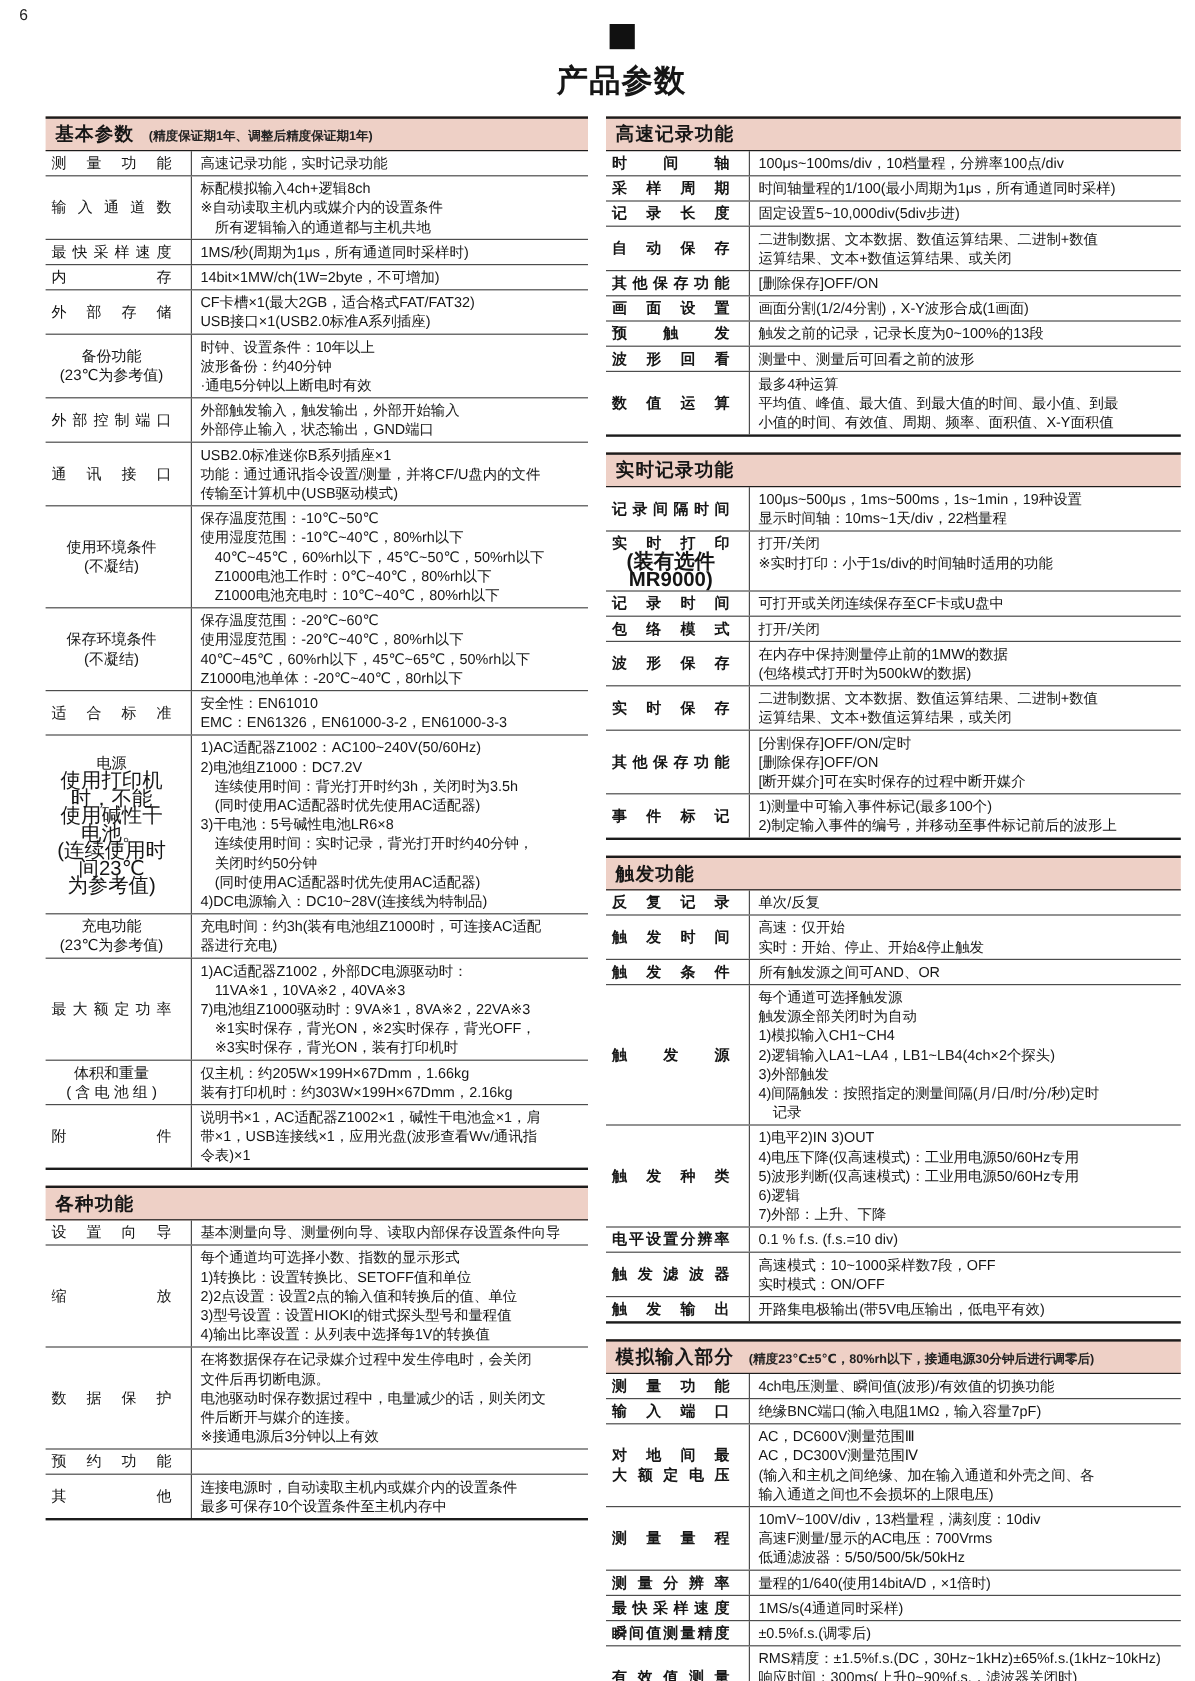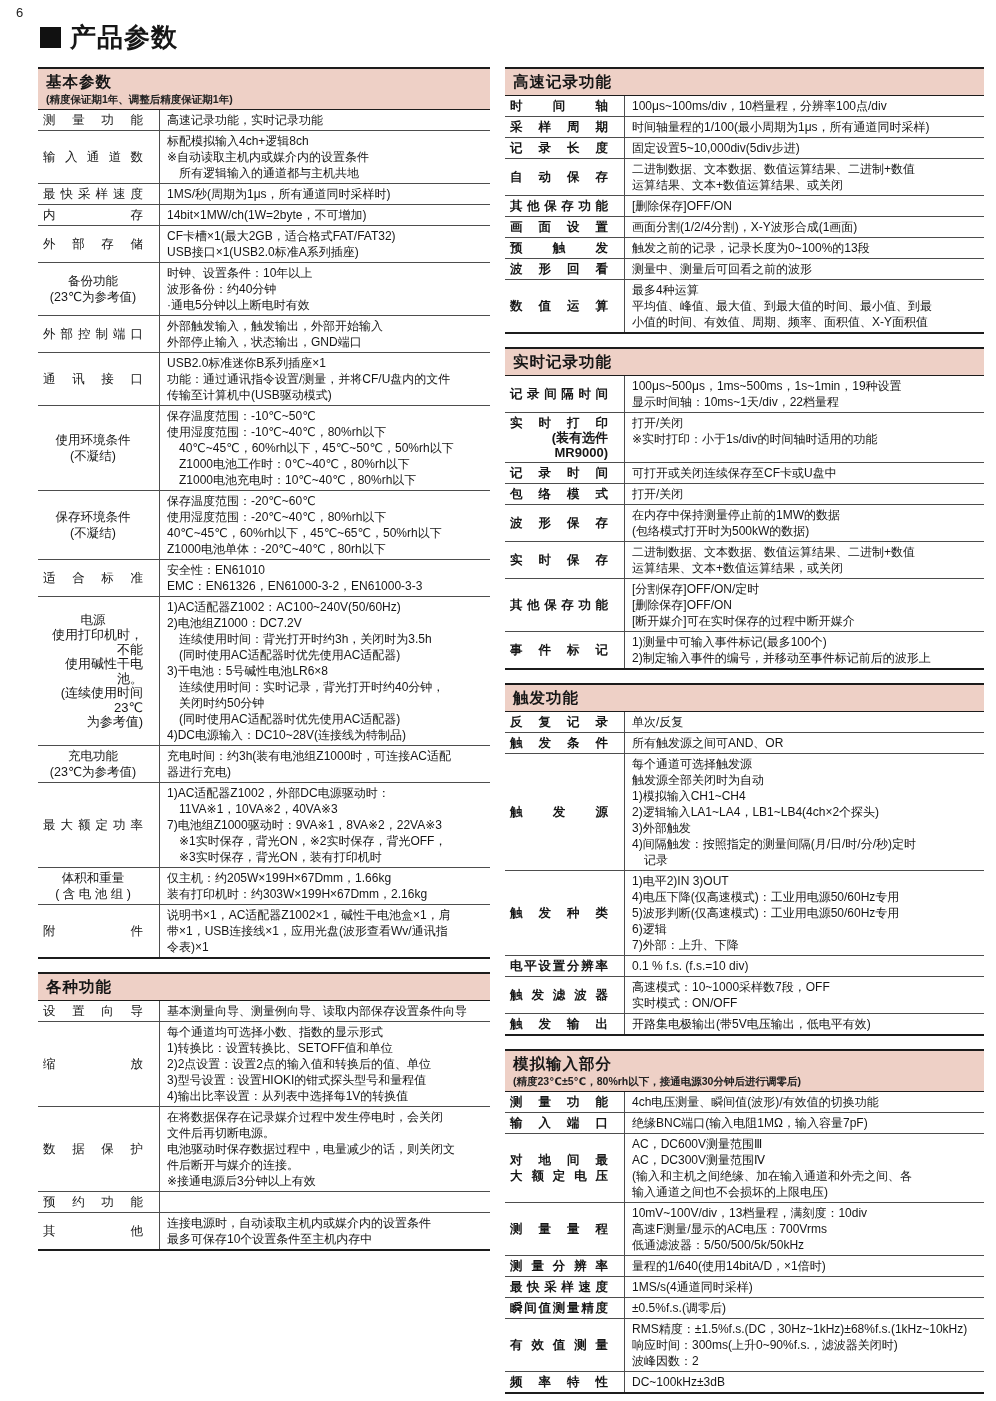--- a/index.html
+++ b/index.html
@@ -13,21 +13,21 @@
     box-sizing:border-box;
   }
   .page-number{
     position:absolute;top:5px;left:16px;
     font-size:13px;color:#222;
   }
   .title{
     margin:0;
     padding:20px 0 10px 40px;
     font-size:26px;font-weight:bold;letter-spacing:1px;
-    display:flex;align-items:center;gap:9px;
+    display:flex;align-items:center;gap:9px;flex-direction:column;
   }
   .title-square{
     display:inline-block;width:21px;height:21px;background:#111;
     flex:0 0 auto;
   }
   .columns{
     display:flex;
     padding:2px 12px 0 38px;
     gap:15px;
     align-items:flex-start;
@@ -37,21 +37,21 @@
   .col-right{width:479px;}
   .section{
     border-bottom:2px solid #1c1c1c;
     margin-bottom:13px;
   }
   .section-header{
     background:#eed0c6;
     border-top:2px solid #1c1c1c;
     border-bottom:1px solid #1c1c1c;
     padding:3px 8px 2px 8px;
-    display:flex;align-items:baseline;flex-direction:column;
+    display:flex;align-items:baseline;gap:12px;
   }
   .section-title{font-size:15.5px;font-weight:bold;letter-spacing:1px;white-space:nowrap;}
   .section-note{font-size:10.5px;font-weight:bold;color:#222;}
   .row{display:flex;}
   .row + .row{border-top:1px solid #4d4d4d;}
   .cell-label{
     width:122px;flex:0 0 auto;
     border-right:1px solid #4d4d4d;
     padding:2px 16px 2px 5px;
     box-sizing:border-box;
@@ -64,21 +64,21 @@
     box-sizing:border-box;
   }
   .line{
     font-size:12px;line-height:16px;
     white-space:pre-wrap;word-break:break-word;
   }
   .lab-line{font-size:12.5px;line-height:16px;}
   .lab-line.j{text-align:justify;text-align-last:justify;text-justify:inter-character;}
   .lab-line.c{text-align:center;}
   .lab-line.l{text-align:left;}
-  .lab-sub{font-size:13px;line-height:14.5px;text-align:right;}
+  .lab-sub{font-size:17px;line-height:14.5px;text-align:center;}
 </style>
 </head>
 <body>
 
 <div class="page">
   <div class="page-number">6</div>
   <h1 class="title">
     <span class="title-square"></span>
     <span>产品参数</span>
   </h1>
@@ -476,20 +476,29 @@
           <div class="row">
             <div class="cell-label">
               <div class="lab-line j">反复记录</div>
             </div>
             <div class="cell-value">
               <div class="line">单次/反复</div>
             </div>
           </div>
           <div class="row">
             <div class="cell-label">
+              <div class="lab-line j">触发时间</div>
+            </div>
+            <div class="cell-value">
+              <div class="line">高速：仅开始</div>
+              <div class="line">实时：开始、停止、开始&amp;停止触发</div>
+            </div>
+          </div>
+          <div class="row">
+            <div class="cell-label">
               <div class="lab-line j">触发条件</div>
             </div>
             <div class="cell-value">
               <div class="line">所有触发源之间可AND、OR</div>
             </div>
           </div>
           <div class="row">
             <div class="cell-label">
               <div class="lab-line j">触发源</div>
             </div>
@@ -606,21 +615,21 @@
             </div>
             <div class="cell-value">
               <div class="line">±0.5%f.s.(调零后)</div>
             </div>
           </div>
           <div class="row">
             <div class="cell-label">
               <div class="lab-line j">有效值测量</div>
             </div>
             <div class="cell-value">
-              <div class="line">RMS精度：±1.5%f.s.(DC，30Hz~1kHz)±68%f.s.(1kHz~10kHz)</div>
+              <div class="line">RMS精度：±1.5%f.s.(DC，30Hz~1kHz)±65%f.s.(1kHz~10kHz)</div>
               <div class="line">响应时间：300ms(上升0~90%f.s.，滤波器关闭时)</div>
               <div class="line">波峰因数：2</div>
             </div>
           </div>
           <div class="row">
             <div class="cell-label">
               <div class="lab-line j">频率特性</div>
             </div>
             <div class="cell-value">
               <div class="line">DC~100kHz±3dB</div>

